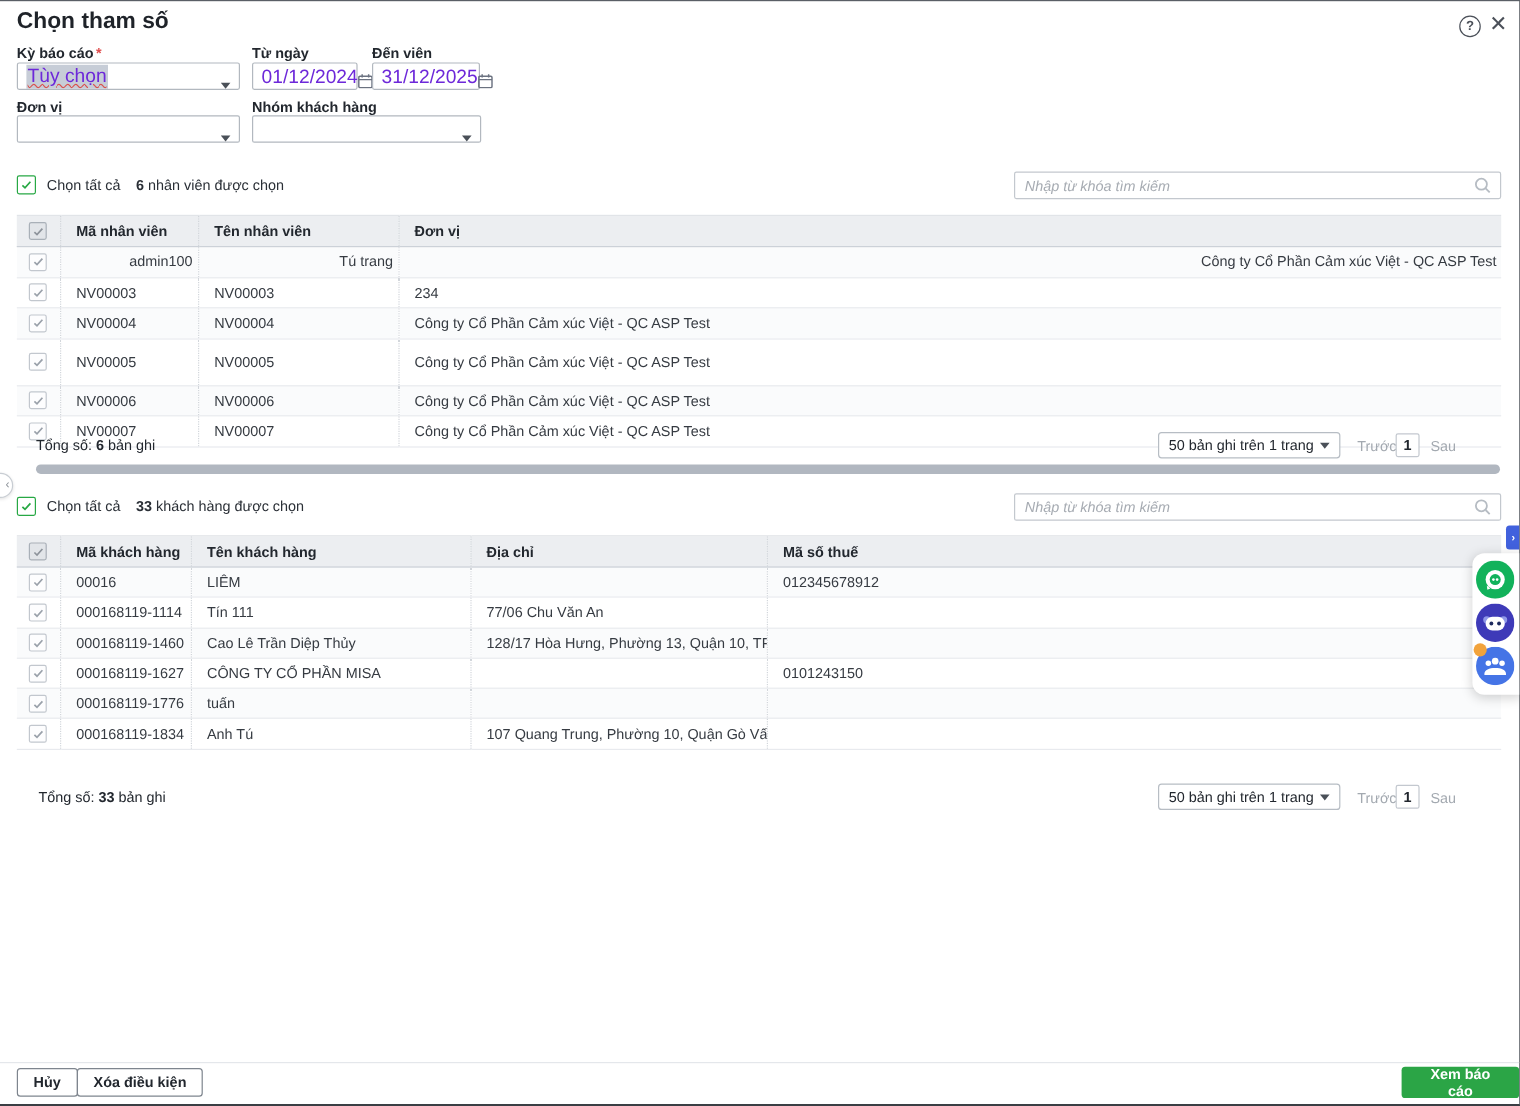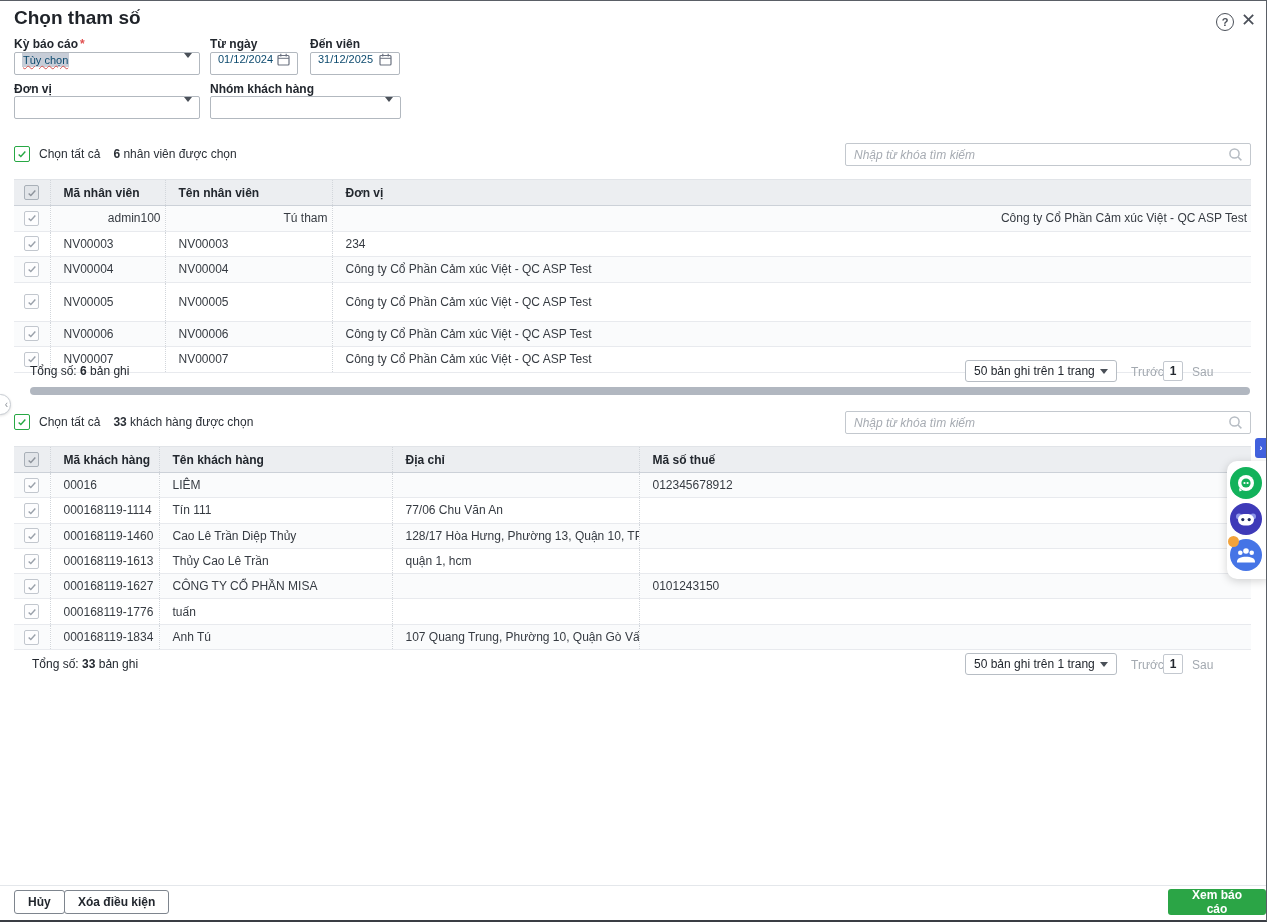--- a/index.html
+++ b/index.html
@@ -13,22 +13,22 @@
     border-top:1px solid #5a5f66; border-right:1px solid #5a5f66; border-bottom:2px solid #3a3e44;
     overflow:hidden;
   }
   .abs { position:absolute; }
   .title { left:14px; top:6px; font-size:19px; font-weight:700; color:#1f2329; }
   .help-icon { left:1216px; top:12px; width:18px; height:18px; border:1.6px solid #4b5059; border-radius:50%;
     display:flex; align-items:center; justify-content:center; font-size:11px; font-weight:700; color:#4b5059; cursor:pointer;}
   .close-icon { left:1241px; top:8px; font-size:18px; color:#4b5059; cursor:pointer; line-height:22px;}
   .lbl { font-size:12px; font-weight:700; color:#22272e; white-space:nowrap; }
   .req { color:#e04f4f; margin-left:2px; }
-  .field { height:23px; border:1px solid #b2b8bf; border-radius:2px; background:#fff; display:flex; align-items:flex-start;
-    padding:0 7px; font-size:11px; color:#0c4a6e; }
+  .field { height:23px; border:1px solid #b2b8bf; border-radius:2px; background:#fff; display:flex; align-items:flex-end;
+    padding:0 7px; font-size:16px; color:#6d28d9; }
   .chev { margin-left:auto; width:0; height:0; border-left:4px solid transparent; border-right:4px solid transparent;
     border-top:5px solid #4a5058; }
   .sel-text { background:#c7cdd7; text-decoration:underline; text-decoration-style:wavy; text-decoration-color:#d9534f;
     text-decoration-thickness:1px; padding:1px 1px; }
   .cal-icon { margin-left:auto; display:flex; }
   .section-bar { display:flex; align-items:center; font-size:12px; color:#2a2f36; }
   .cb { width:15px; height:15px; border-radius:2px; display:inline-flex; align-items:center; justify-content:center; }
   .cb svg { display:block; }
   .cb.green { border:1.5px solid #27a844; color:#27a844; background:#fff; width:16px; height:16px;}
   .cb.head  { border:1px solid #a9b0b8; color:#8d939b; background:#e2e5e9; }
@@ -172,21 +172,21 @@
 
         <tr style="height:25.5px;text-align:right;">
           <td class="cbcell">
             <span class="cb row">
               <svg viewBox="0 0 12 12" width="10" height="10">
                 <path d="M2 6.5 L4.6 9 L10 3" stroke="currentColor" stroke-width="1.7" fill="none"></path>
               </svg>
             </span>
           </td>
           <td>admin100</td>
-          <td>Tú tham</td>
+          <td>Tú trang</td>
           <td>Công ty Cổ Phần Cảm xúc Việt - QC ASP Test</td>
         </tr>
 
         <tr style="height:25.5px;margin-top:36px;">
           <td class="cbcell">
             <span class="cb row">
               <svg viewBox="0 0 12 12" width="10" height="10">
                 <path d="M2 6.5 L4.6 9 L10 3" stroke="currentColor" stroke-width="1.7" fill="none"></path>
               </svg>
             </span>
@@ -343,33 +343,20 @@
                 <path d="M2 6.5 L4.6 9 L10 3" stroke="currentColor" stroke-width="1.7" fill="none"></path>
               </svg>
             </span>
           </td>
           <td>000168119-1460</td>
           <td>Cao Lê Trần Diệp Thủy</td>
           <td>128/17 Hòa Hưng, Phường 13, Quận 10, TPHCM</td>
           <td></td>
         </tr>
 
-        <tr style="height:25.3px;">
-          <td class="cbcell">
-            <span class="cb row">
-              <svg viewBox="0 0 12 12" width="10" height="10">
-                <path d="M2 6.5 L4.6 9 L10 3" stroke="currentColor" stroke-width="1.7" fill="none"></path>
-              </svg>
-            </span>
-          </td>
-          <td>000168119-1613</td>
-          <td>Thủy Cao Lê Trần</td>
-          <td>quận 1, hcm</td>
-          <td></td>
-        </tr>
 
         <tr style="height:25.3px;">
           <td class="cbcell">
             <span class="cb row">
               <svg viewBox="0 0 12 12" width="10" height="10">
                 <path d="M2 6.5 L4.6 9 L10 3" stroke="currentColor" stroke-width="1.7" fill="none"></path>
               </svg>
             </span>
           </td>
           <td>000168119-1627</td>

